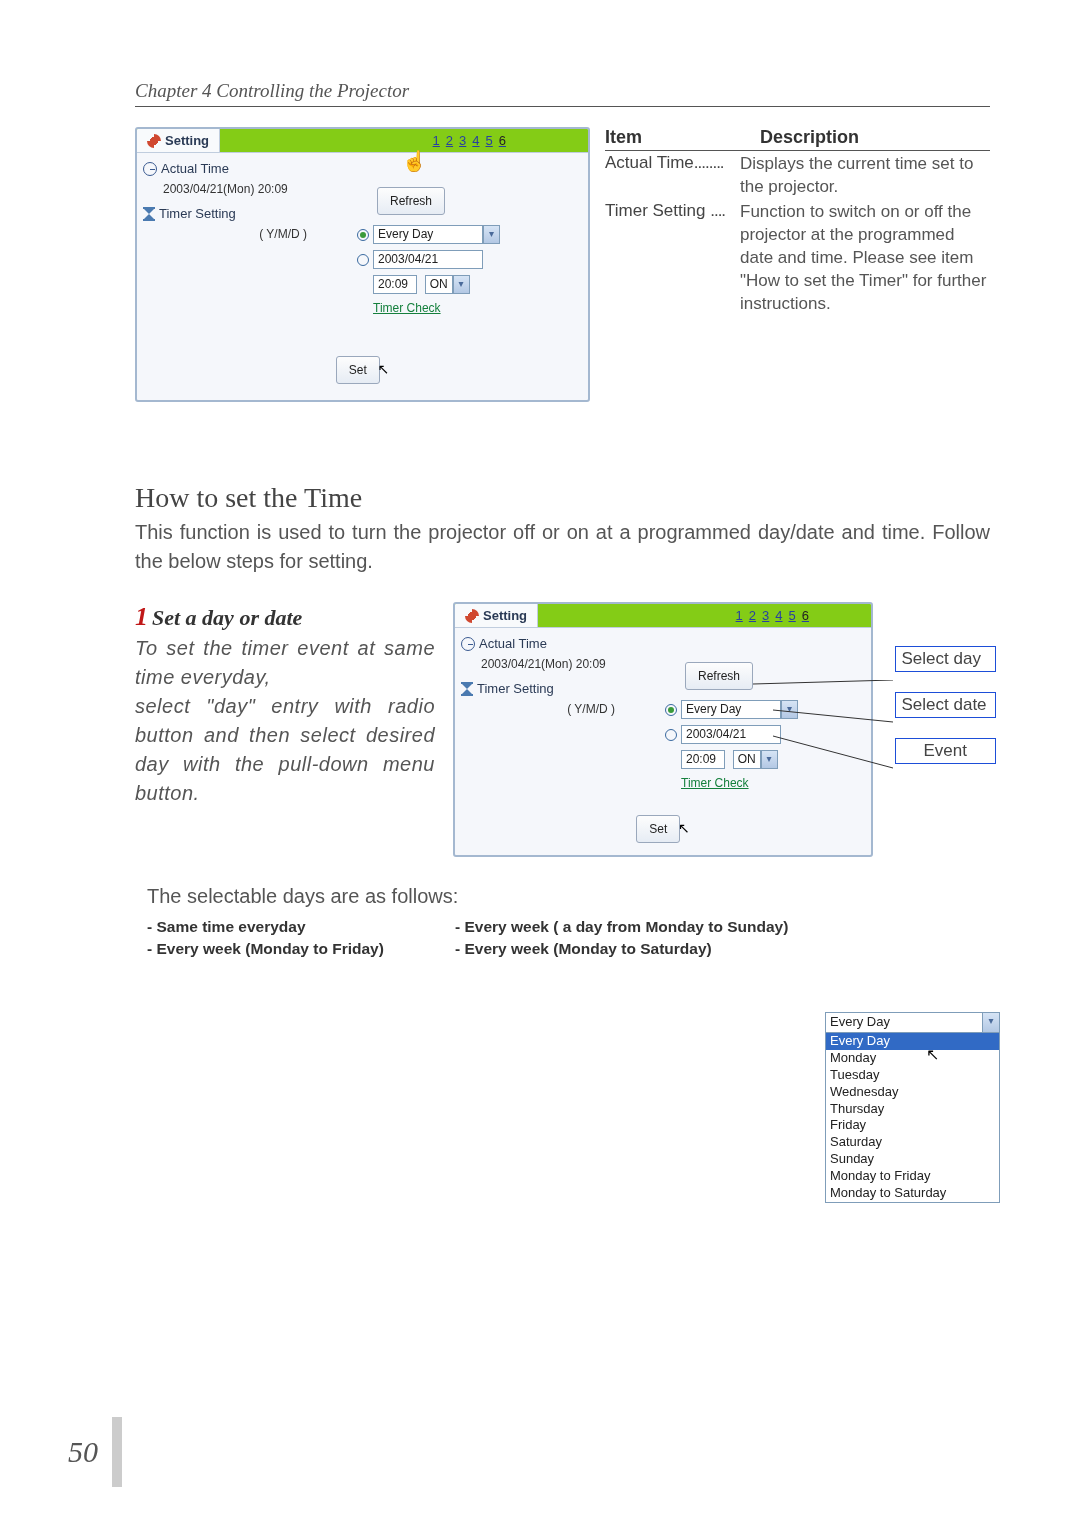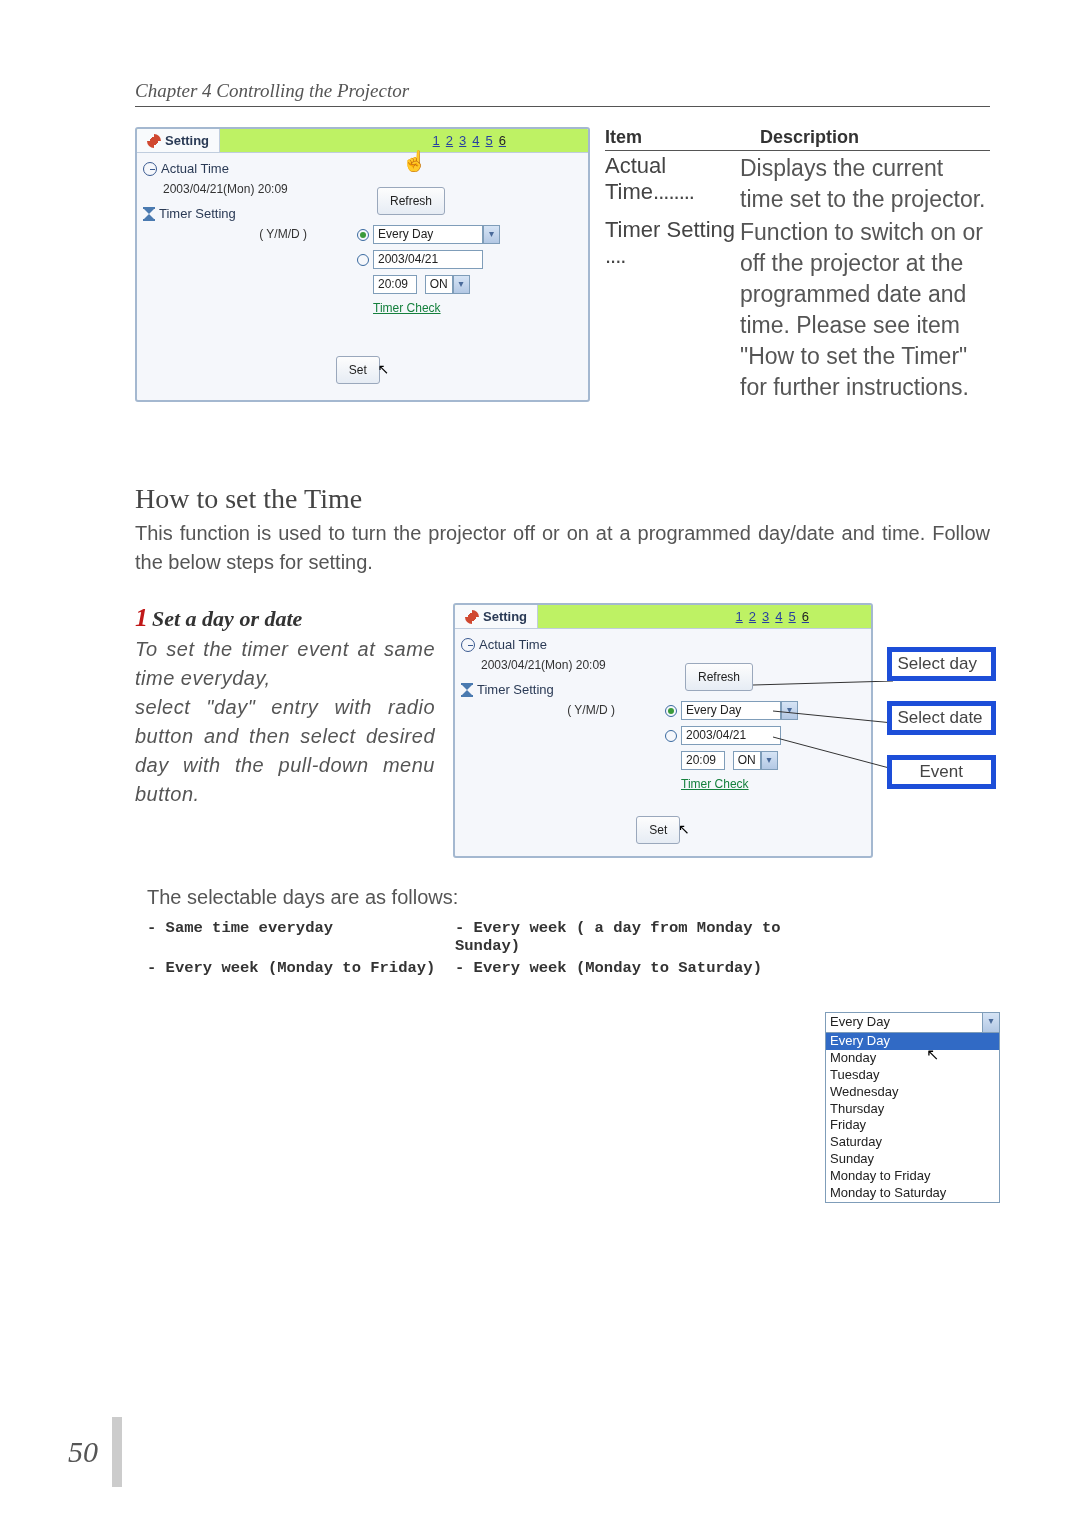--- a/index.html
+++ b/index.html
@@ -35,21 +35,21 @@
     height: 275px;
     background: #f5f7fb;
     position: relative;
     overflow: hidden;
     font-family: 'MS PGothic', Tahoma, sans-serif;
     font-size: 13px;
   }
   .tabbar {
     display: flex;
     height: 24px;
-    background: #bef264;
+    background: #84cc16;
     border-bottom: 1px solid #c0cdde;
   }
   .tab {
     display: flex;
     align-items: center;
     gap: 4px;
     padding: 0 10px;
     border-right: 1px solid #c0cdde;
     font-weight: bold;
     font-size: 13px;
@@ -138,22 +138,22 @@
   }
   .desc-header {
     display: flex;
     border-bottom: 1.5px solid #555;
     font-weight: bold;
     color: #333;
     padding-bottom: 2px;
   }
   .desc-header .c1 { width: 155px; }
   .desc-row { display: flex; margin-top: 2px; align-items: flex-start; }
-  .desc-row .c1 { width: 135px; flex-shrink: 0; font-size: 22px; color: #444;}
-  .desc-row .c2 { flex: 1; font-size: 23px; line-height: 1.35; color: #555;}
+  .desc-row .c1 { width: 135px; flex-shrink: 0; font-size: 17px; color: #444;}
+  .desc-row .c2 { flex: 1; font-size: 17px; line-height: 1.35; color: #555;}
   .dots { letter-spacing: -1px; }
 
   .h2-timer {
     font-family: Georgia, 'Times New Roman', serif;
     font-size: 28px;
     color: #444;
     margin-bottom: 4px;
   }
   .body-text {
     font-size: 20px;
@@ -185,21 +185,21 @@
   .callout-col {
     position: absolute;
     right: -6px;
     top: 44px;
     display: flex;
     flex-direction: column;
     gap: 20px;
     align-items: stretch;
   }
   .callout-box {
-    border: 5px solid #1d4ed8;
+    border: 1px solid #1d4ed8;
     padding: 2px 6px;
     font-size: 17px;
     color: #444;
     background: #fff;
     white-space: nowrap;
   }
 
   .selectable-days {
     margin-left: 12px;
     font-size: 20px;
@@ -209,21 +209,20 @@
   .days-list {
     margin-left: 12px;
     display: grid;
     grid-template-columns: 300px 380px;
     column-gap: 8px;
     row-gap: 4px;
     font-size: 15.5px;
     font-weight: bold;
     color: #333;
     margin-bottom: 40px;
-    font-family: Liberation Mono, monospace;
   }
   .days-list span::before { content: "- ";}
   .dropdown-sample {
     position: absolute;
     right: 80px;
     top: 1012px;
     width: 175px;
     border: 1px solid #7f9db9;
     font-family: Tahoma, sans-serif;
     font-size: 13px;

